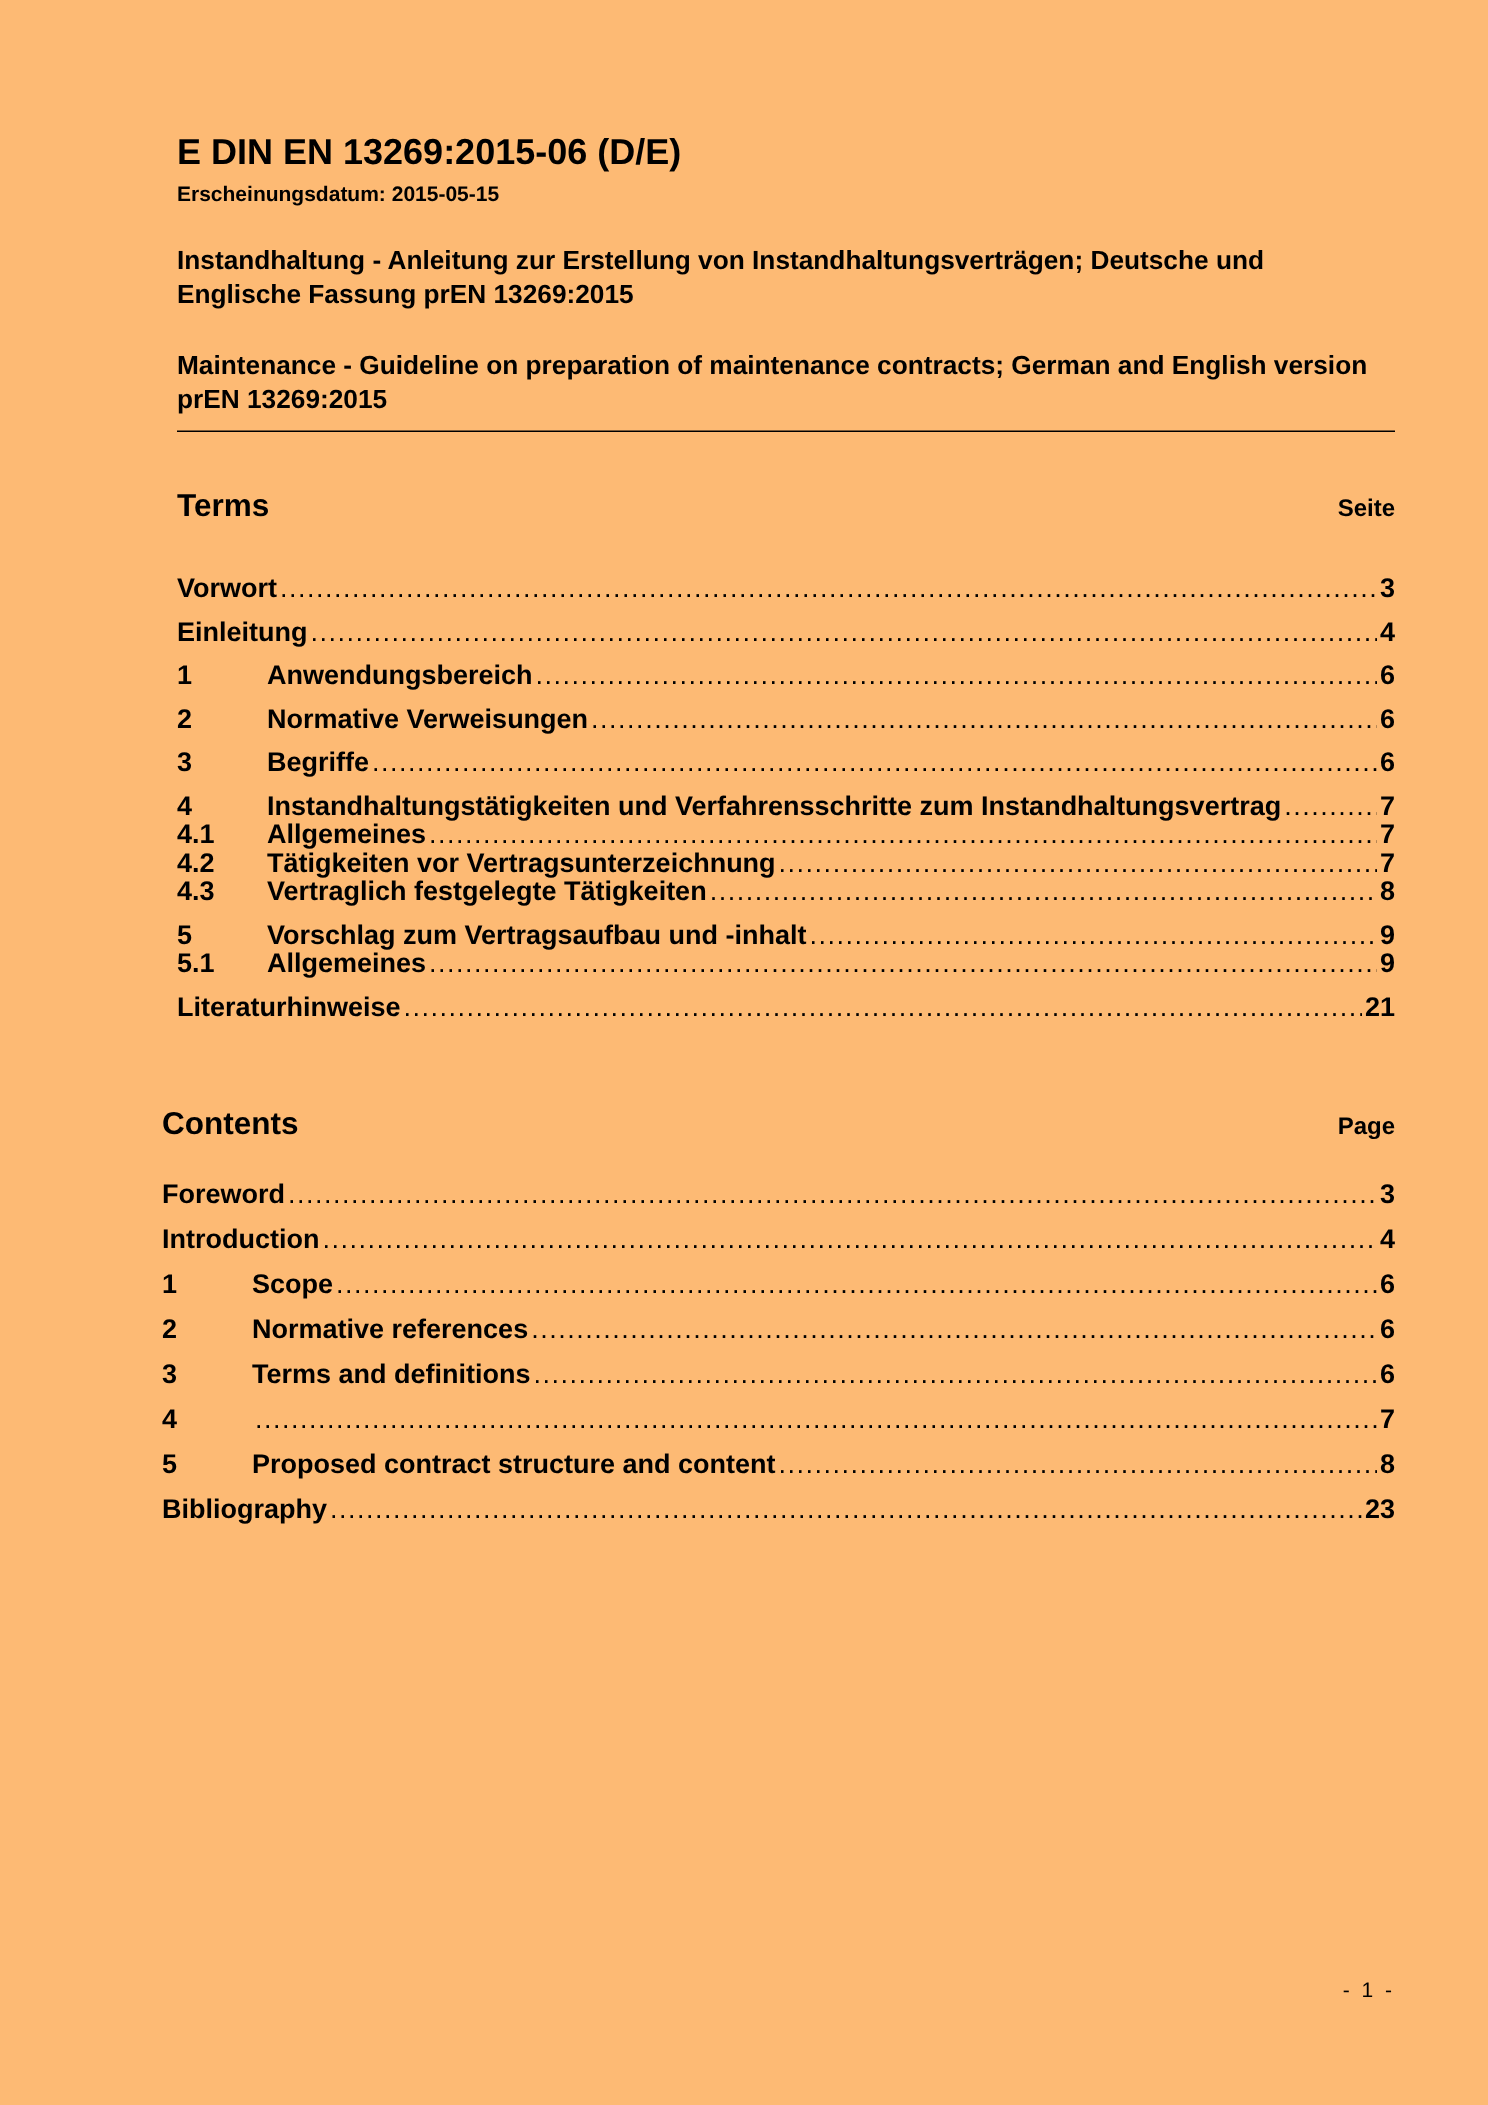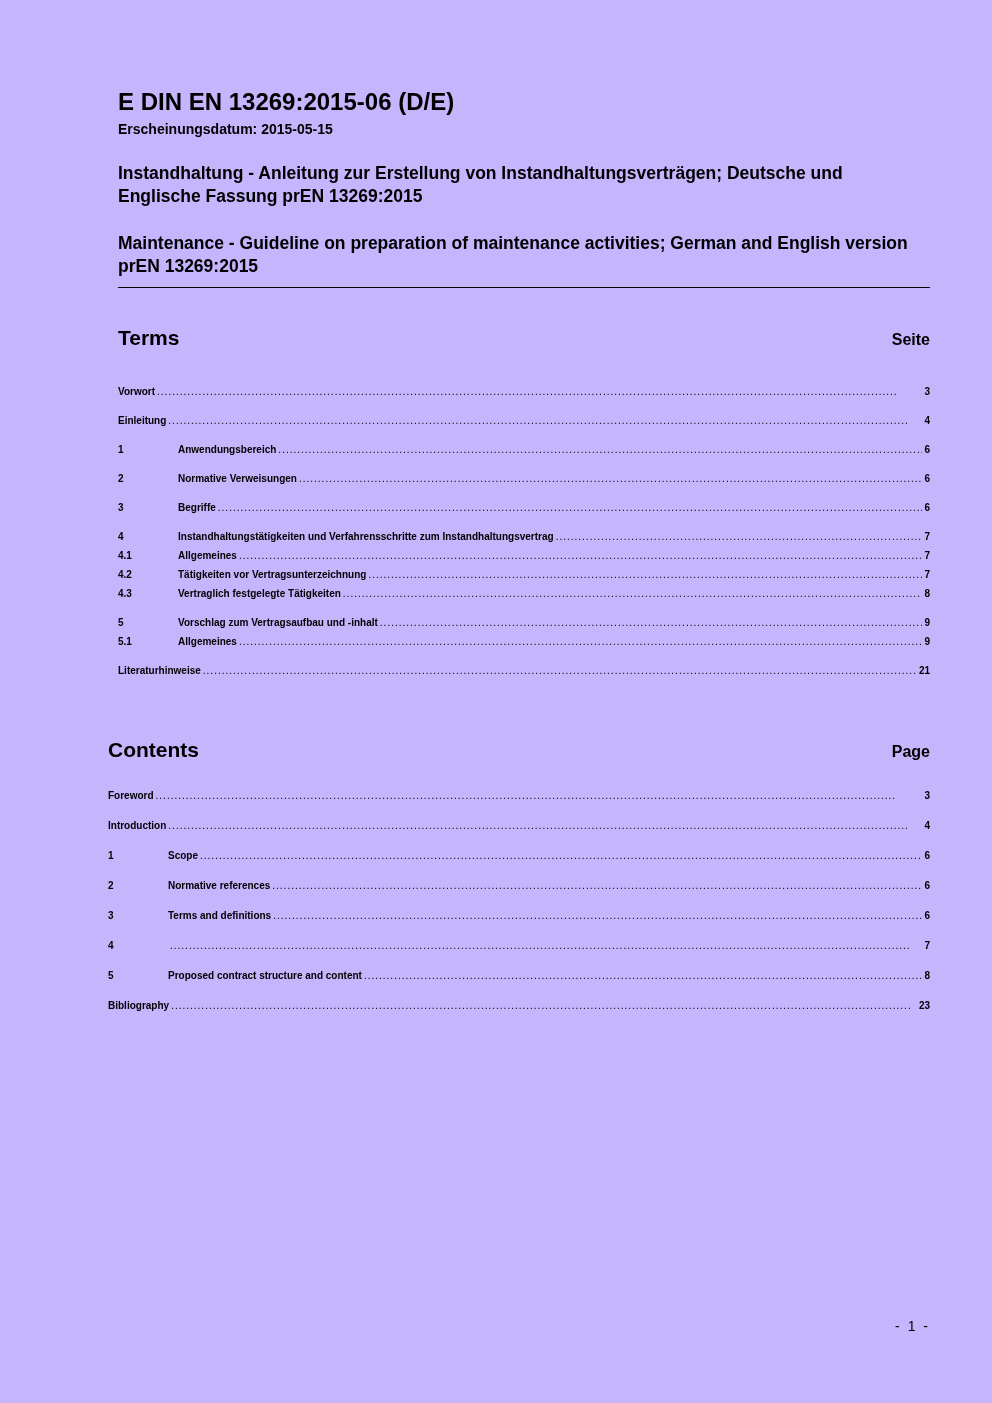--- a/index.html
+++ b/index.html
@@ -13,21 +13,21 @@
     position: relative;
     font-family: "Liberation Sans", "DejaVu Sans", sans-serif;
     color: #000000;
     -webkit-font-smoothing: antialiased;
   }
   .page {
     position: absolute;
     top: 0; left: 0;
     width: 992px;
     height: 1403px;
-    background: #c4b5fd;
+    background: #fdba74;
     box-sizing: border-box;
     padding: 88px 62px 0 118px;
   }
   
   .doc-title {
     font-size: 24px;
     font-weight: 700;
     line-height: 28px;
     margin: 0;
   }
@@ -64,21 +64,21 @@
     font-weight: 700;
   }
   .toc-de { margin-top: 37px; }
   .toc-en { margin-top: 57px; margin-left: -10px; }
   .toc-body-de { margin-top: 33px; }
   .toc-body-en { margin-top: 25px; }
 
   .toc-row {
     display: flex;
     align-items: baseline;
-    font-size: 10px;
+    font-size: 18px;
     font-weight: 700;
     line-height: 18px;
     margin-top: 11px;
   }
   .toc-row.tight { margin-top: 1px; }
   .toc-row.en { margin-top: 12px; }
   .toc-num {
     flex: 0 0 60px;
     width: 60px;
   }
@@ -114,21 +114,21 @@
 </style>
 </head>
 <body>
 
 <div class="page">
 
   <div>
     <div class="doc-title">E DIN EN 13269:2015-06 (D/E)</div>
     <div class="doc-date">Erscheinungsdatum: 2015-05-15</div>
     <div class="doc-subtitle">Instandhaltung - Anleitung zur Erstellung von Instandhaltungsverträgen; Deutsche und Englische Fassung prEN 13269:2015</div>
-    <div class="doc-subtitle">Maintenance - Guideline on preparation of maintenance activities; German and English version prEN 13269:2015</div>
+    <div class="doc-subtitle">Maintenance - Guideline on preparation of maintenance contracts; German and English version prEN 13269:2015</div>
     <hr class="header-rule">
   </div>
 
   <div class="toc-de">
     <div class="toc-heading-row">
       <span class="toc-heading">Terms</span>
       <span class="toc-page-label">Seite</span>
     </div>
     <div class="toc-body-de">
 

